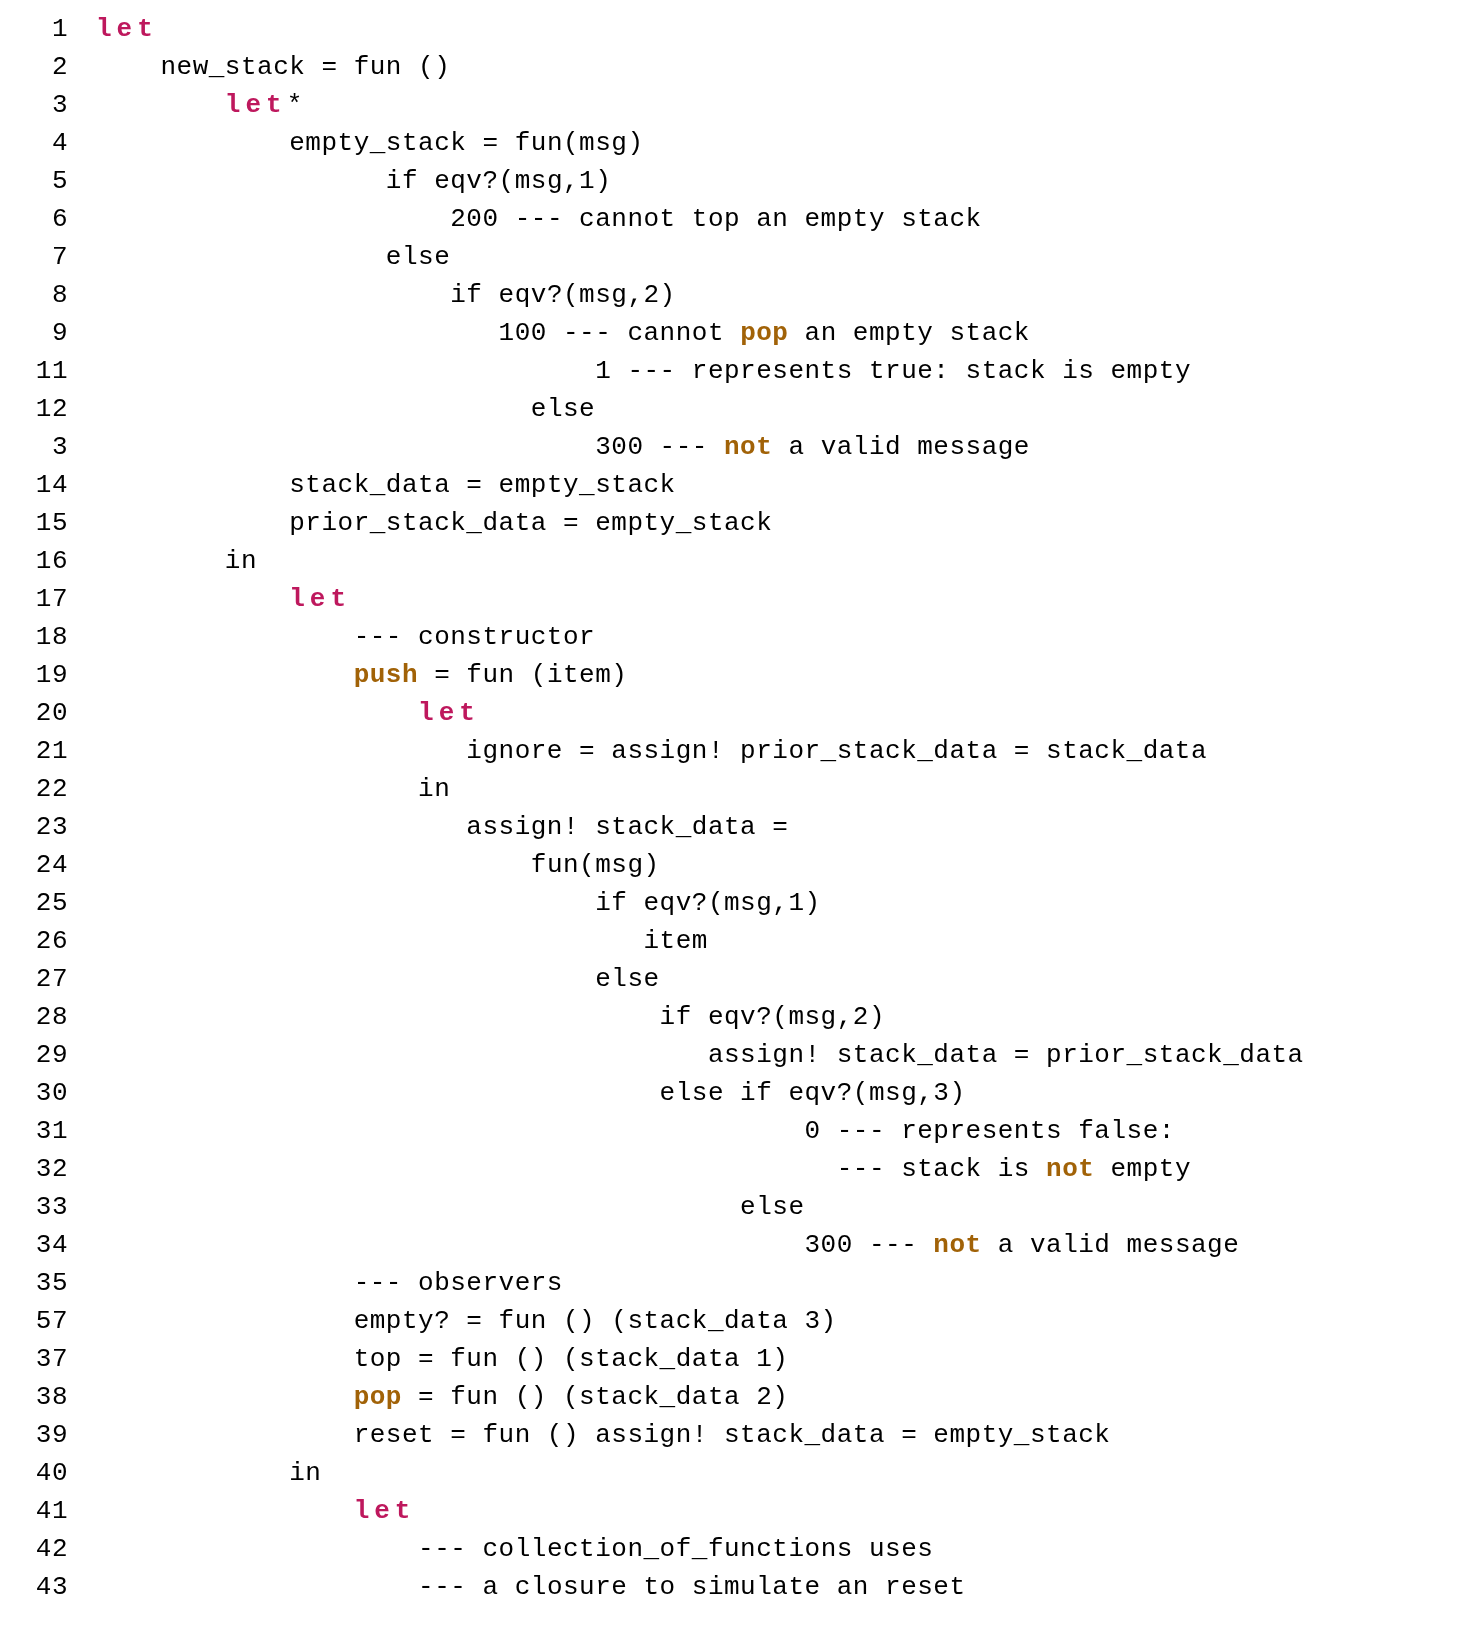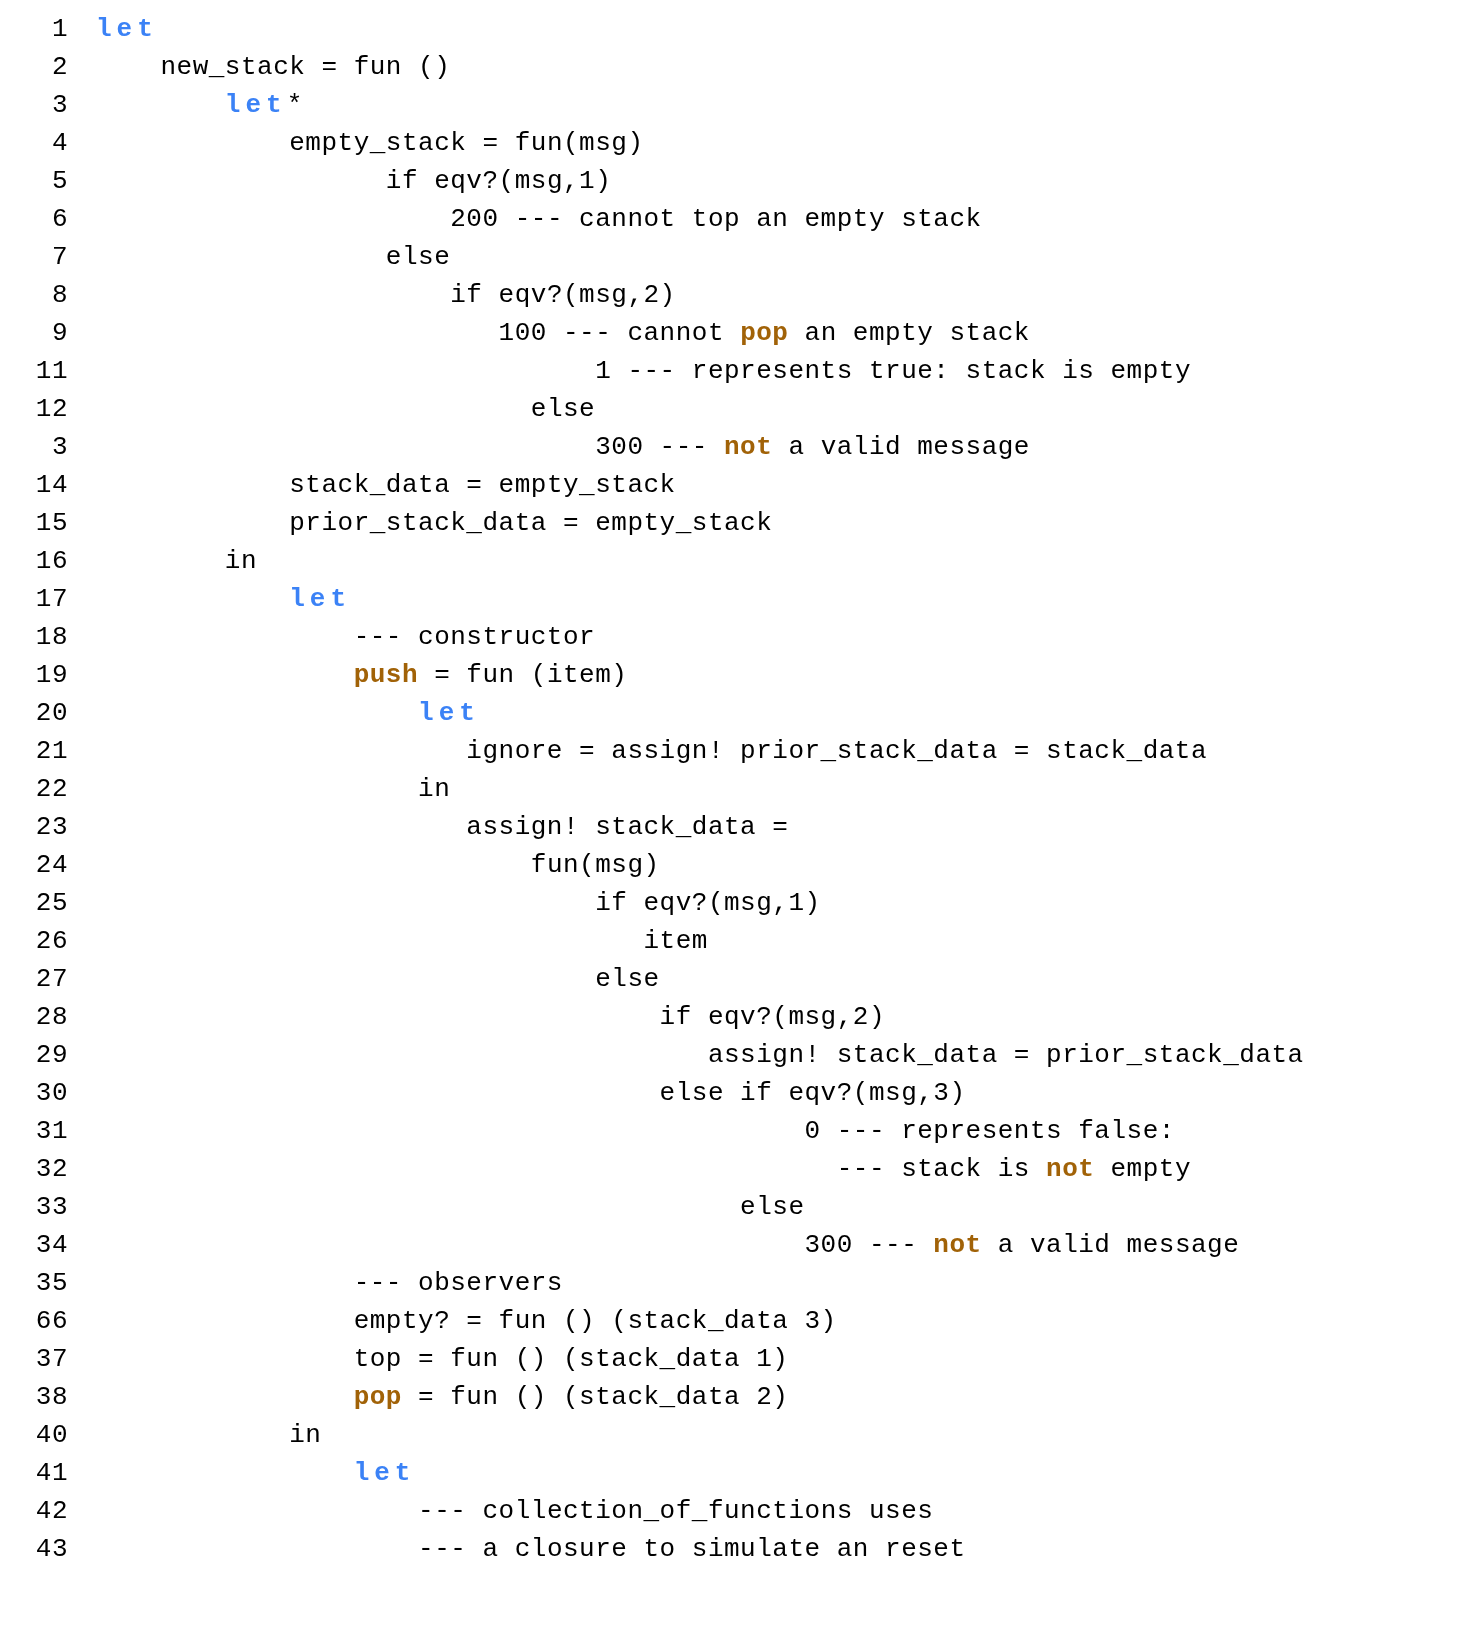--- a/index.html
+++ b/index.html
@@ -21,21 +21,21 @@
     letter-spacing: 0.5px;
   }
   .ln {
     display: inline-block;
     width: 60px;
     text-align: right;
     color: #000;
     padding-right: 28px;
   }
   .kw {
-    color: #3b82f6;
+    color: #be185d;
     font-weight: bold;
     letter-spacing: 5px;
   }
   .kw2 {
     color: #a16207;
     font-weight: bold;
   }
 </style>
 </head>
 <body>
@@ -68,20 +68,21 @@
     <div class="line"><span class="ln">26</span><span>                                  </span><span>item</span></div>
     <div class="line"><span class="ln">27</span><span>                               </span><span>else</span></div>
     <div class="line"><span class="ln">28</span><span>                                   </span><span>if eqv?(msg,2)</span></div>
     <div class="line"><span class="ln">29</span><span>                                      </span><span>assign! stack_data = prior_stack_data</span></div>
     <div class="line"><span class="ln">30</span><span>                                   </span><span>else if eqv?(msg,3)</span></div>
     <div class="line"><span class="ln">31</span><span>                                            </span><span>0 --- represents false:</span></div>
     <div class="line"><span class="ln">32</span><span>                                              </span><span>--- stack is </span><span class="kw2">not</span><span> empty</span></div>
     <div class="line"><span class="ln">33</span><span>                                        </span><span>else</span></div>
     <div class="line"><span class="ln">34</span><span>                                            </span><span>300 --- </span><span class="kw2">not</span><span> a valid message</span></div>
     <div class="line"><span class="ln">35</span><span>                </span><span>--- observers</span></div>
-    <div class="line"><span class="ln">66</span><span>                </span><span>empty? = fun () (stack_data 3)</span></div>
+    <div class="line"><span class="ln">57</span><span>                </span><span>empty? = fun () (stack_data 3)</span></div>
     <div class="line"><span class="ln">37</span><span>                </span><span>top = fun () (stack_data 1)</span></div>
     <div class="line"><span class="ln">38</span><span>                </span><span class="kw2">pop</span><span> = fun () (stack_data 2)</span></div>
+    <div class="line"><span class="ln">39</span><span>                </span><span>reset = fun () assign! stack_data = empty_stack</span></div>
     <div class="line"><span class="ln">40</span><span>            </span><span>in</span></div>
     <div class="line"><span class="ln">41</span><span>                </span><span class="kw">let</span></div>
     <div class="line"><span class="ln">42</span><span>                    </span><span>--- collection_of_functions uses</span></div>
     <div class="line"><span class="ln">43</span><span>                    </span><span>--- a closure to simulate an reset</span></div>
   </div>
 
 </body></html>

